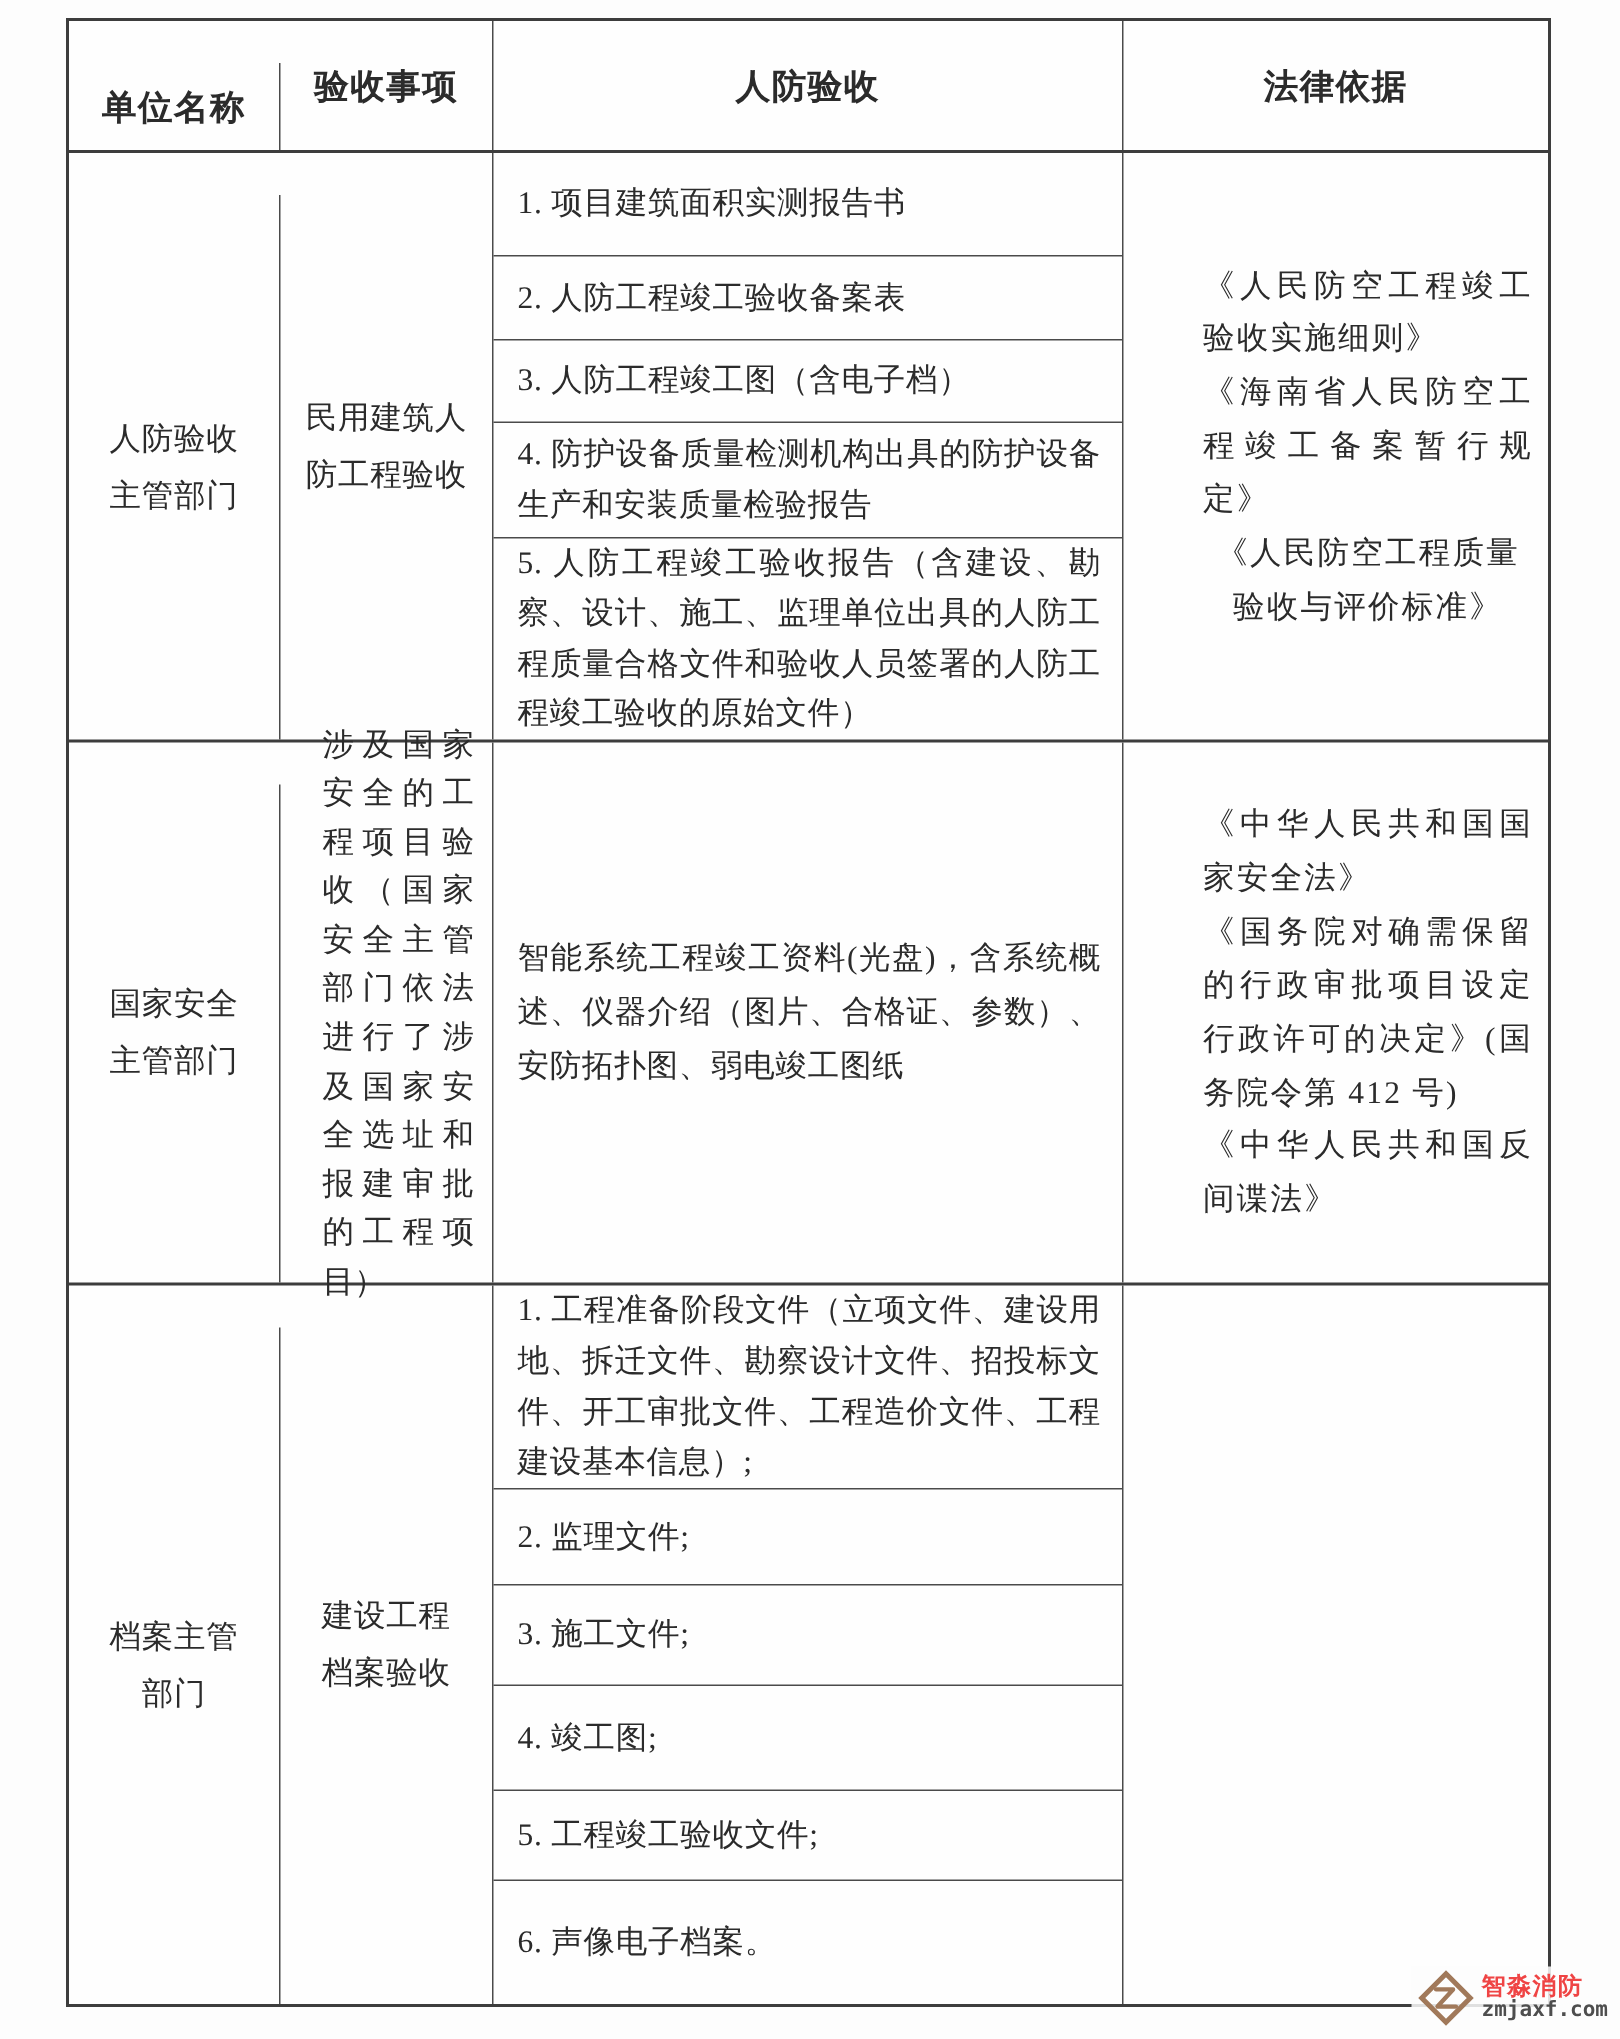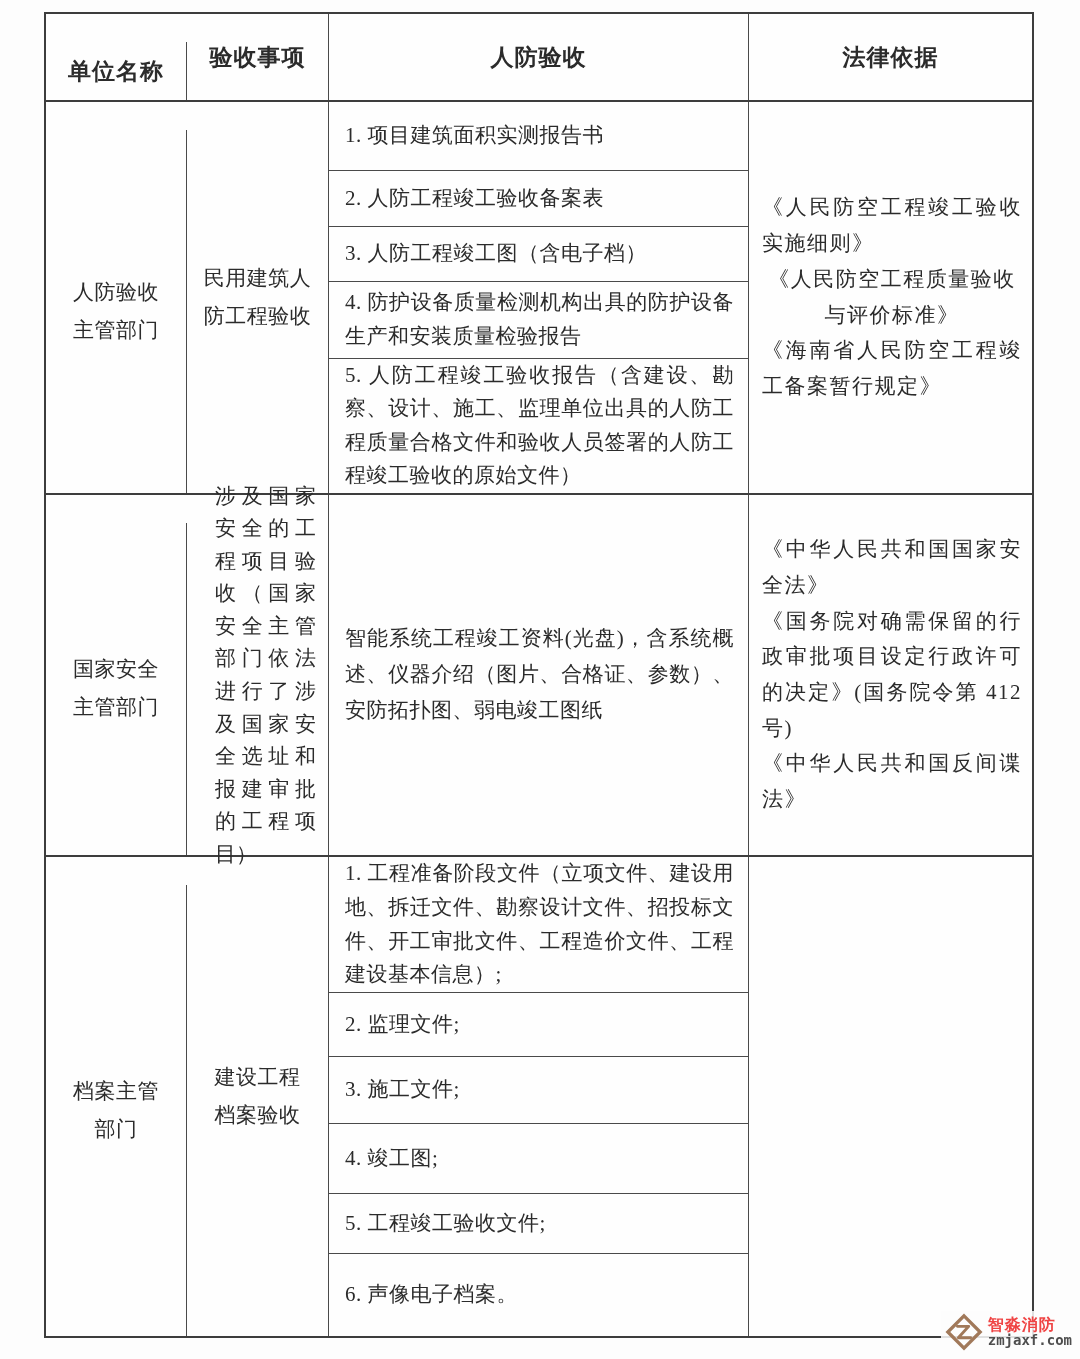--- a/index.html
+++ b/index.html
@@ -77,21 +77,21 @@
   .msingle { display: flex; align-items: center; padding: 0 14px 0 16px;
     font-size: 21px; line-height: 1.7; height: 100%; letter-spacing: 0.5px; }
   .msingle-text { text-align: justify; width: 100%; }
 
   
   .lawcol {
     display: flex; flex-direction: column; justify-content: center;
     padding: 0 10px 0 13px;
     font-size: 21px; line-height: 1.7; letter-spacing: 1.5px;
   }
-  .law { text-align: justify; }
+  .law { text-align: justify; margin-left: 40px; }
   .law.centered { text-align: center; }
 
   
   .watermark {
     position: absolute; right: 4px; bottom: 6px;
     display: flex; align-items: center; gap: 5px;
     background: rgba(253,253,253,0.85);
     padding: 2px 4px;
   }
   .wm-text { display: flex; flex-direction: column; line-height: 1.1; }
@@ -134,22 +134,22 @@
           </div>
         <div class="mcell m3">
             <span class="mtext">4. 防护设备质量检测机构出具的防护设备生产和安装质量检验报告</span>
           </div>
         <div class="mcell grow">
             <span class="mtext">5. 人防工程竣工验收报告（含建设、勘察、设计、施工、监理单位出具的人防工程质量合格文件和验收人员签署的人防工程竣工验收的原始文件）</span>
           </div>
       </div>
       <div class="cell c4 lawcol">
         <div class="law">《人民防空工程竣工验收实施细则》</div>
+        <div class="law">《海南省人民防空工程竣工备案暂行规定》</div>
         <div class="law centered">《人民防空工程质量验收与评价标准》</div>
-        <div class="law">《海南省人民防空工程竣工备案暂行规定》</div>
       </div>
     </div>
 
     <div class="row r2">
       <div class="cell c1 center-cell">国家安全
 主管部门</div>
       <div class="cell c2 justify-cell">
         <div class="jtext">涉及国家安全的工程项目验收（国家安全主管部门依法进行了涉及国家安全选址和报建审批的工程项目）</div>
       </div>
       <div class="cell c3">

